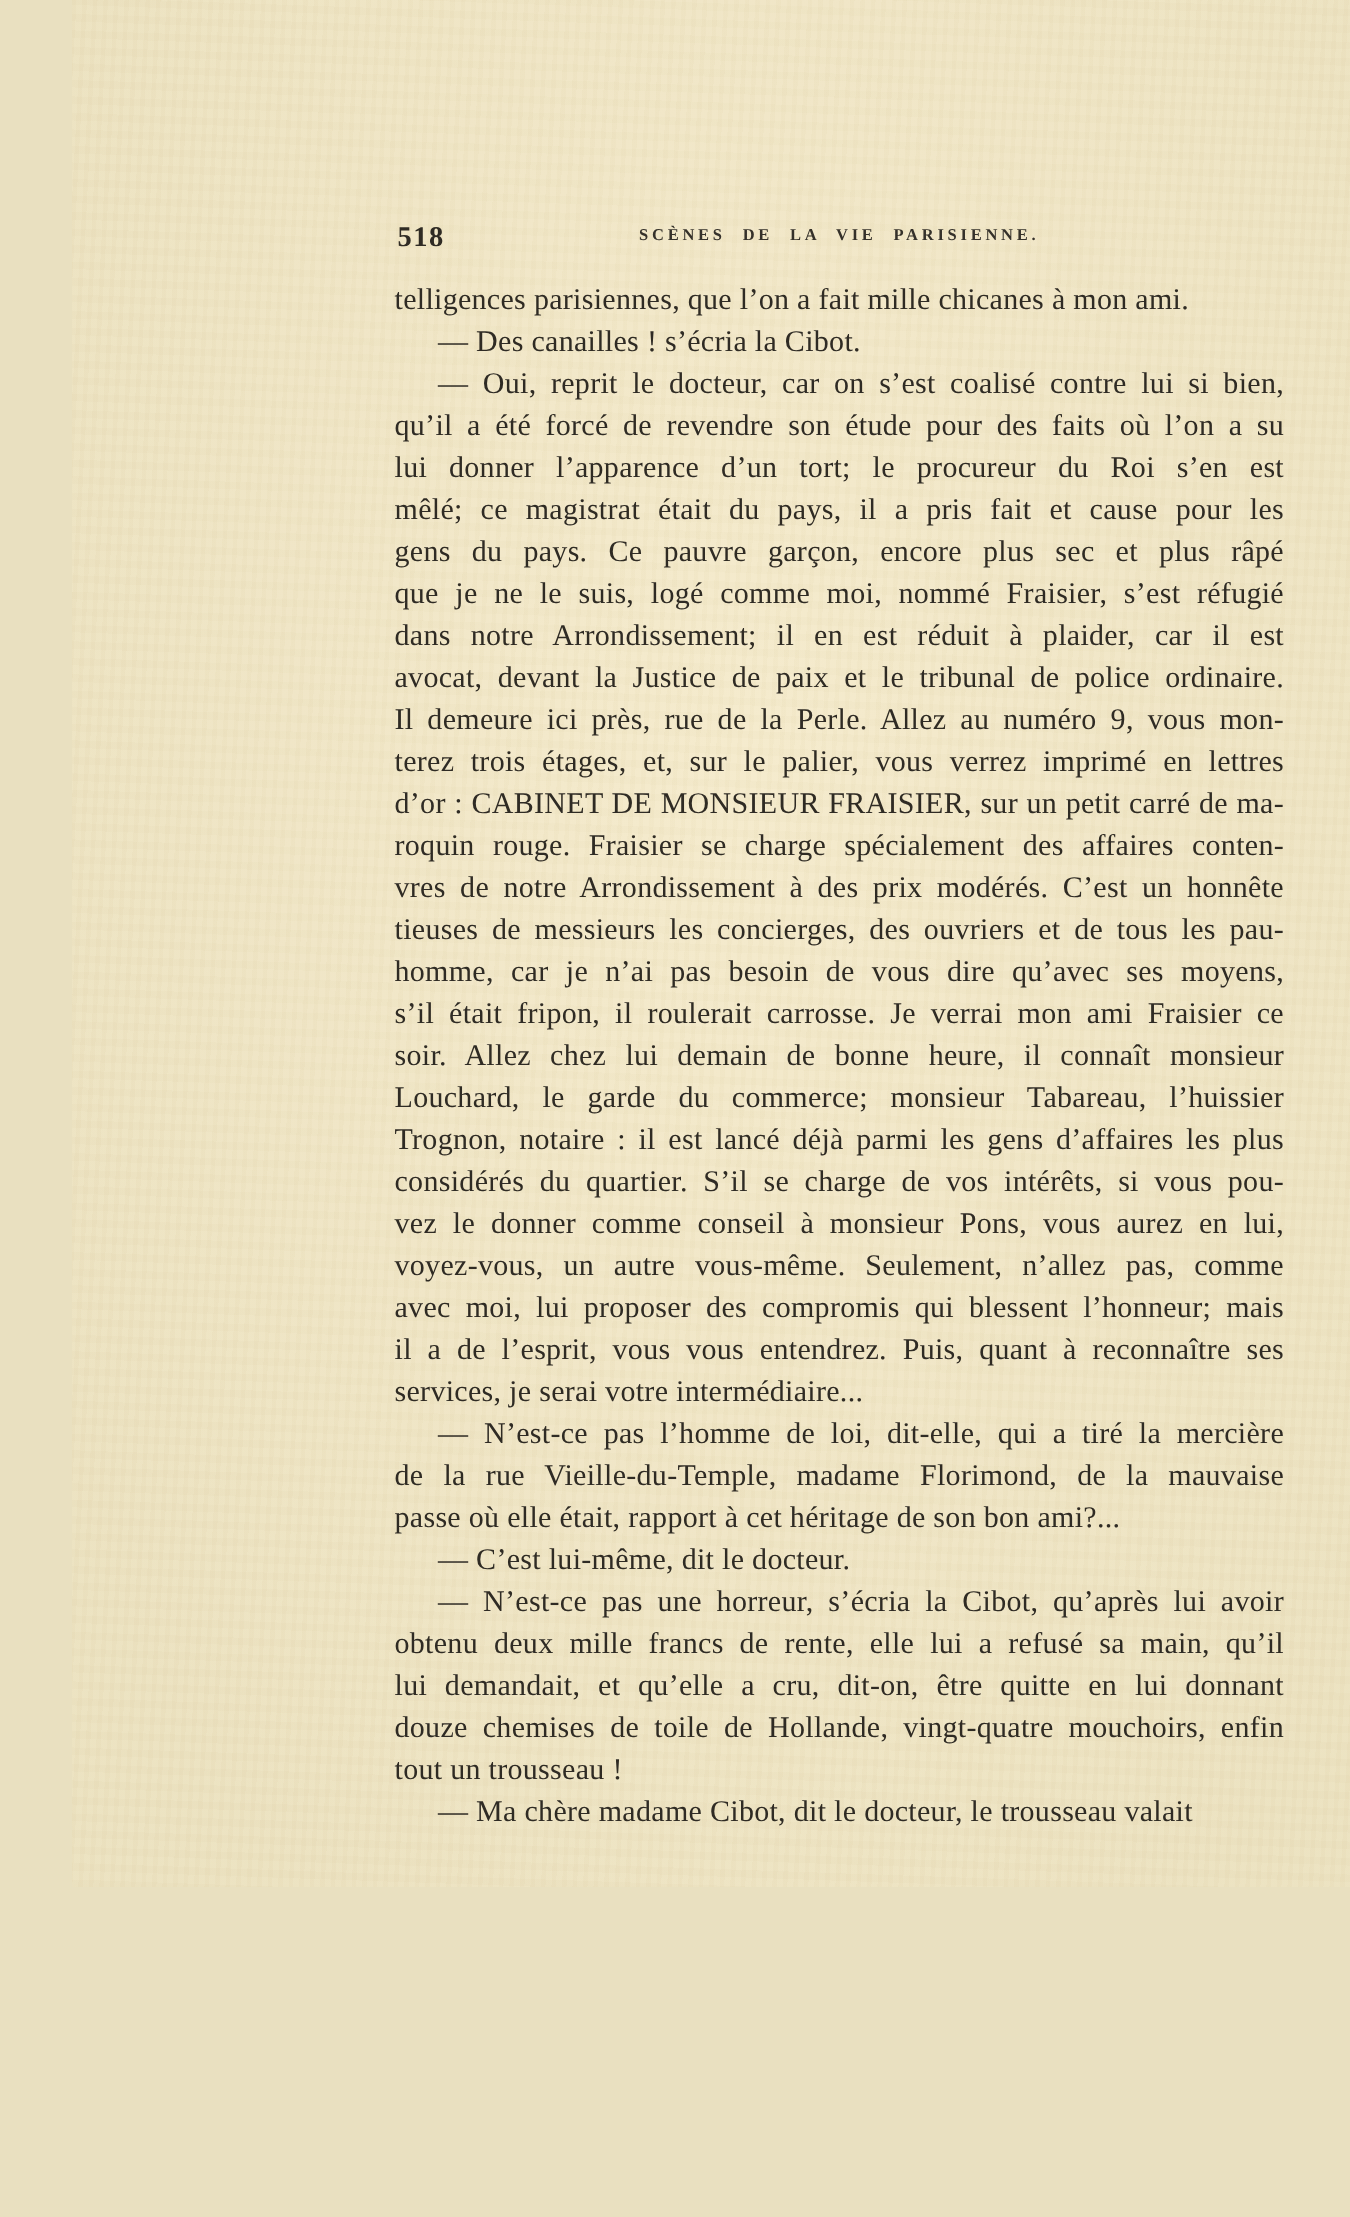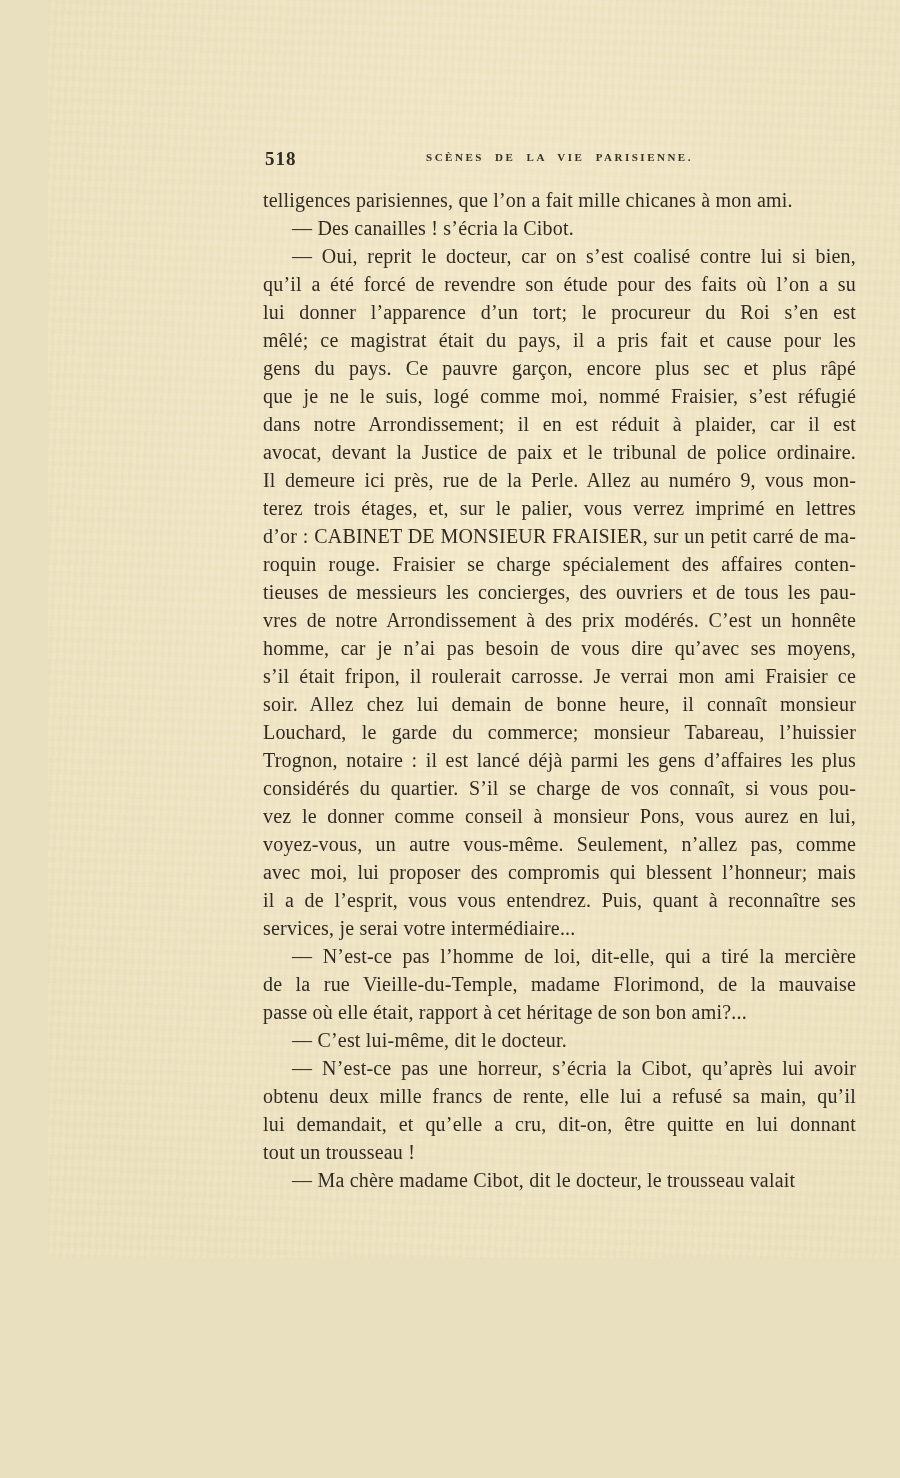--- a/index.html
+++ b/index.html
@@ -97,37 +97,38 @@
         <div class="line">lui donner l’apparence d’un tort; le procureur du Roi s’en est</div>
         <div class="line">mêlé; ce magistrat était du pays, il a pris fait et cause pour les</div>
         <div class="line">gens du pays. Ce pauvre garçon, encore plus sec et plus râpé</div>
         <div class="line">que je ne le suis, logé comme moi, nommé Fraisier, s’est réfugié</div>
         <div class="line">dans notre Arrondissement; il en est réduit à plaider, car il est</div>
         <div class="line">avocat, devant la Justice de paix et le tribunal de police ordinaire.</div>
         <div class="line">Il demeure ici près, rue de la Perle. Allez au numéro 9, vous mon-</div>
         <div class="line">terez trois étages, et, sur le palier, vous verrez imprimé en lettres</div>
         <div class="line">d’or : CABINET DE MONSIEUR FRAISIER, sur un petit carré de ma-</div>
         <div class="line">roquin rouge. Fraisier se charge spécialement des affaires conten-</div>
+        <div class="line">vres de notre Arrondissement à des prix modérés. C’est un honnête</div>
         <div class="line">tieuses de messieurs les concierges, des ouvriers et de tous les pau-</div>
-        <div class="line">vres de notre Arrondissement à des prix modérés. C’est un honnête</div>
         <div class="line">homme, car je n’ai pas besoin de vous dire qu’avec ses moyens,</div>
         <div class="line">s’il était fripon, il roulerait carrosse. Je verrai mon ami Fraisier ce</div>
         <div class="line">soir. Allez chez lui demain de bonne heure, il connaît monsieur</div>
         <div class="line">Louchard, le garde du commerce; monsieur Tabareau, l’huissier</div>
         <div class="line">Trognon, notaire : il est lancé déjà parmi les gens d’affaires les plus</div>
-        <div class="line">considérés du quartier. S’il se charge de vos connaît, si vous pou-</div>
+        <div class="line">considérés du quartier. S’il se charge de vos intérêts, si vous pou-</div>
         <div class="line">vez le donner comme conseil à monsieur Pons, vous aurez en lui,</div>
         <div class="line">voyez-vous, un autre vous-même. Seulement, n’allez pas, comme</div>
         <div class="line">avec moi, lui proposer des compromis qui blessent l’honneur; mais</div>
         <div class="line">il a de l’esprit, vous vous entendrez. Puis, quant à reconnaître ses</div>
         <div class="line end">services, je serai votre intermédiaire...</div>
         <div class="line indent">— N’est-ce pas l’homme de loi, dit-elle, qui a tiré la mercière</div>
         <div class="line">de la rue Vieille-du-Temple, madame Florimond, de la mauvaise</div>
         <div class="line end">passe où elle était, rapport à cet héritage de son bon ami?...</div>
         <div class="line indent end">— C’est lui-même, dit le docteur.</div>
         <div class="line indent">— N’est-ce pas une horreur, s’écria la Cibot, qu’après lui avoir</div>
         <div class="line">obtenu deux mille francs de rente, elle lui a refusé sa main, qu’il</div>
         <div class="line">lui demandait, et qu’elle a cru, dit-on, être quitte en lui donnant</div>
+        <div class="line">douze chemises de toile de Hollande, vingt-quatre mouchoirs, enfin</div>
         <div class="line end">tout un trousseau !</div>
         <div class="line indent end">— Ma chère madame Cibot, dit le docteur, le trousseau valait</div>
       </div>
   </div>
 </div>
 
 </body></html>

